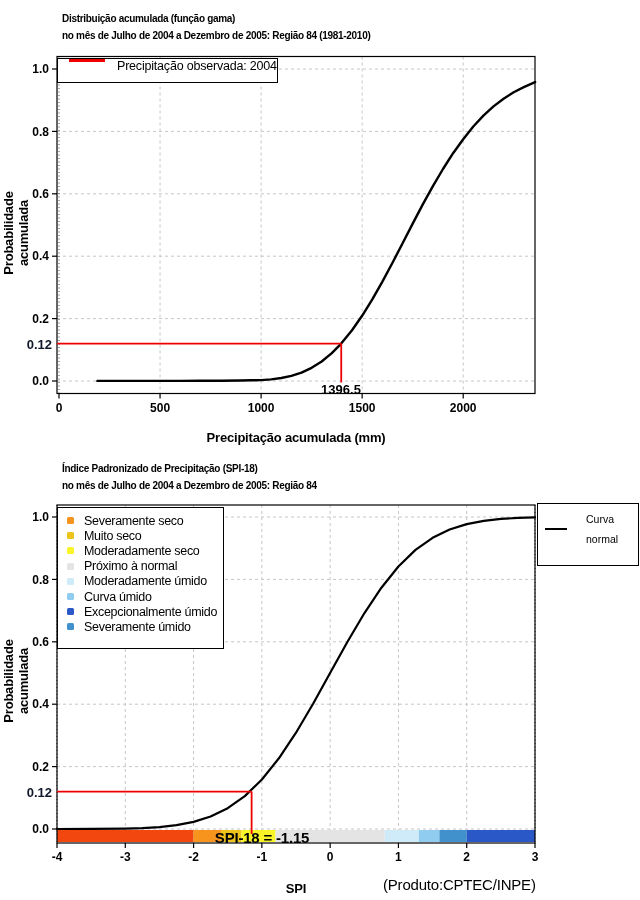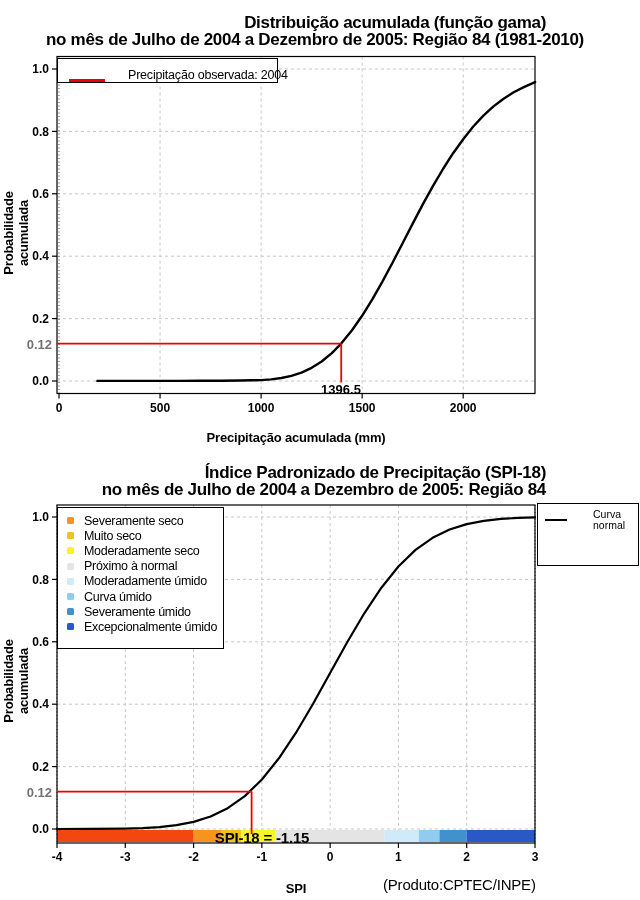--- a/index.html
+++ b/index.html
@@ -1,41 +1,41 @@
 <!DOCTYPE html>
 <html><head>
 <meta charset="utf-8">
 <style>
   html,body{margin:0;padding:0;background:#fff;}
   body{width:640px;height:900px;overflow:hidden;}
   .figure{position:relative;width:640px;height:900px;background:#fff;
           font-family:"Liberation Sans",sans-serif;color:#000;}
   svg.chart-canvas{position:absolute;left:0;top:0;z-index:1;}
   .ovl{position:absolute;z-index:2;}
-  .title{left:46px;width:500px;text-align:right;font-size:17px;font-weight:bold;
+  .title{left:62px;width:500px;text-align:left;font-size:10px;font-weight:bold;
          letter-spacing:-0.3px;white-space:nowrap;}
   .axis-title{font-size:13px;font-weight:bold;letter-spacing:-0.2px;}
   .ylab{left:-59px;width:150px;text-align:center;transform:rotate(-90deg);}
   .xlab{left:146px;width:300px;text-align:center;}
   .legend1{left:57px;top:58px;width:221px;height:25px;border:1.4px solid #000;background:#fff;
-           display:flex;align-items:flex-end;box-sizing:border-box;gap:11px;}
+           display:flex;align-items:flex-start;box-sizing:border-box;}
   .lsample{display:inline-block;width:36px;height:3px;margin-left:11px;flex:0 0 auto;}
   .ltext{margin-left:12px;font-size:12.5px;letter-spacing:-0.2px;white-space:nowrap;}
   .catlegend{left:57px;top:507px;width:167px;height:142px;border:1.4px solid #000;background:#fff;
              box-sizing:border-box;padding-top:5px;}
   .catitem{display:flex;align-items:center;height:15.2px;}
   .catswatch{width:7px;height:7px;margin-left:9px;border-radius:1.5px;flex:0 0 auto;}
   .catlabel{margin-left:10px;font-size:12.5px;letter-spacing:-0.3px;white-space:nowrap;}
   .rlegend{left:537px;top:503px;width:102px;height:63px;border:1.4px solid #000;background:#fff;
            box-sizing:border-box;padding-top:5px;font-size:10.5px;}
   .rrow{display:flex;align-items:center;}
   .rsample{display:inline-block;width:22px;height:2.5px;margin-left:7px;flex:0 0 auto;}
-  .rtext{margin-left:26px;width:60px;line-height:11px;}
+  .rtext{margin-left:19px;width:60px;line-height:20px;}
   .marker-label{font-weight:bold;font-size:13px;white-space:nowrap;}
-  .gray{color:#737373;}
+  .gray{color:#0f172a;}
   .m-y1{left:10px;width:42px;text-align:right;top:337px;}
   .m-x1{left:303px;width:76px;text-align:center;top:382px;}
   .m-y2{left:10px;width:42px;text-align:right;top:785px;}
   .barlabel{left:182px;width:160px;text-align:center;top:829px;font-size:15px;
             font-weight:bold;letter-spacing:-0.2px;white-space:nowrap;}
   .footnote{left:383px;width:152px;text-align:right;top:876px;font-size:15px;letter-spacing:-0.2px;}
 </style>
 </head>
 <body>
 
@@ -175,26 +175,26 @@
       </div>
       <div class="catitem">
         <span class="catswatch" style="background-color: rgb(207, 234, 248);"></span>
         <span class="catlabel">Moderadamente úmido</span>
       </div>
       <div class="catitem">
         <span class="catswatch" style="background-color: rgb(144, 204, 240);"></span>
         <span class="catlabel">Curva úmido</span>
       </div>
       <div class="catitem">
+        <span class="catswatch" style="background-color: rgb(42, 88, 198);"></span>
+        <span class="catlabel">Excepcionalmente úmido</span>
+      </div>
+      <div class="catitem">
         <span class="catswatch" style="background-color: rgb(65, 145, 205);"></span>
         <span class="catlabel">Severamente úmido</span>
-      </div>
-      <div class="catitem">
-        <span class="catswatch" style="background-color: rgb(42, 88, 198);"></span>
-        <span class="catlabel">Excepcionalmente úmido</span>
       </div>
     </div>
 
   <div class="ovl rlegend">
     <div class="rrow">
       <span class="rsample" style="background-color: rgb(0, 0, 0);"></span>
       <span class="rtext">Curva normal</span>
     </div>
   </div>
 

